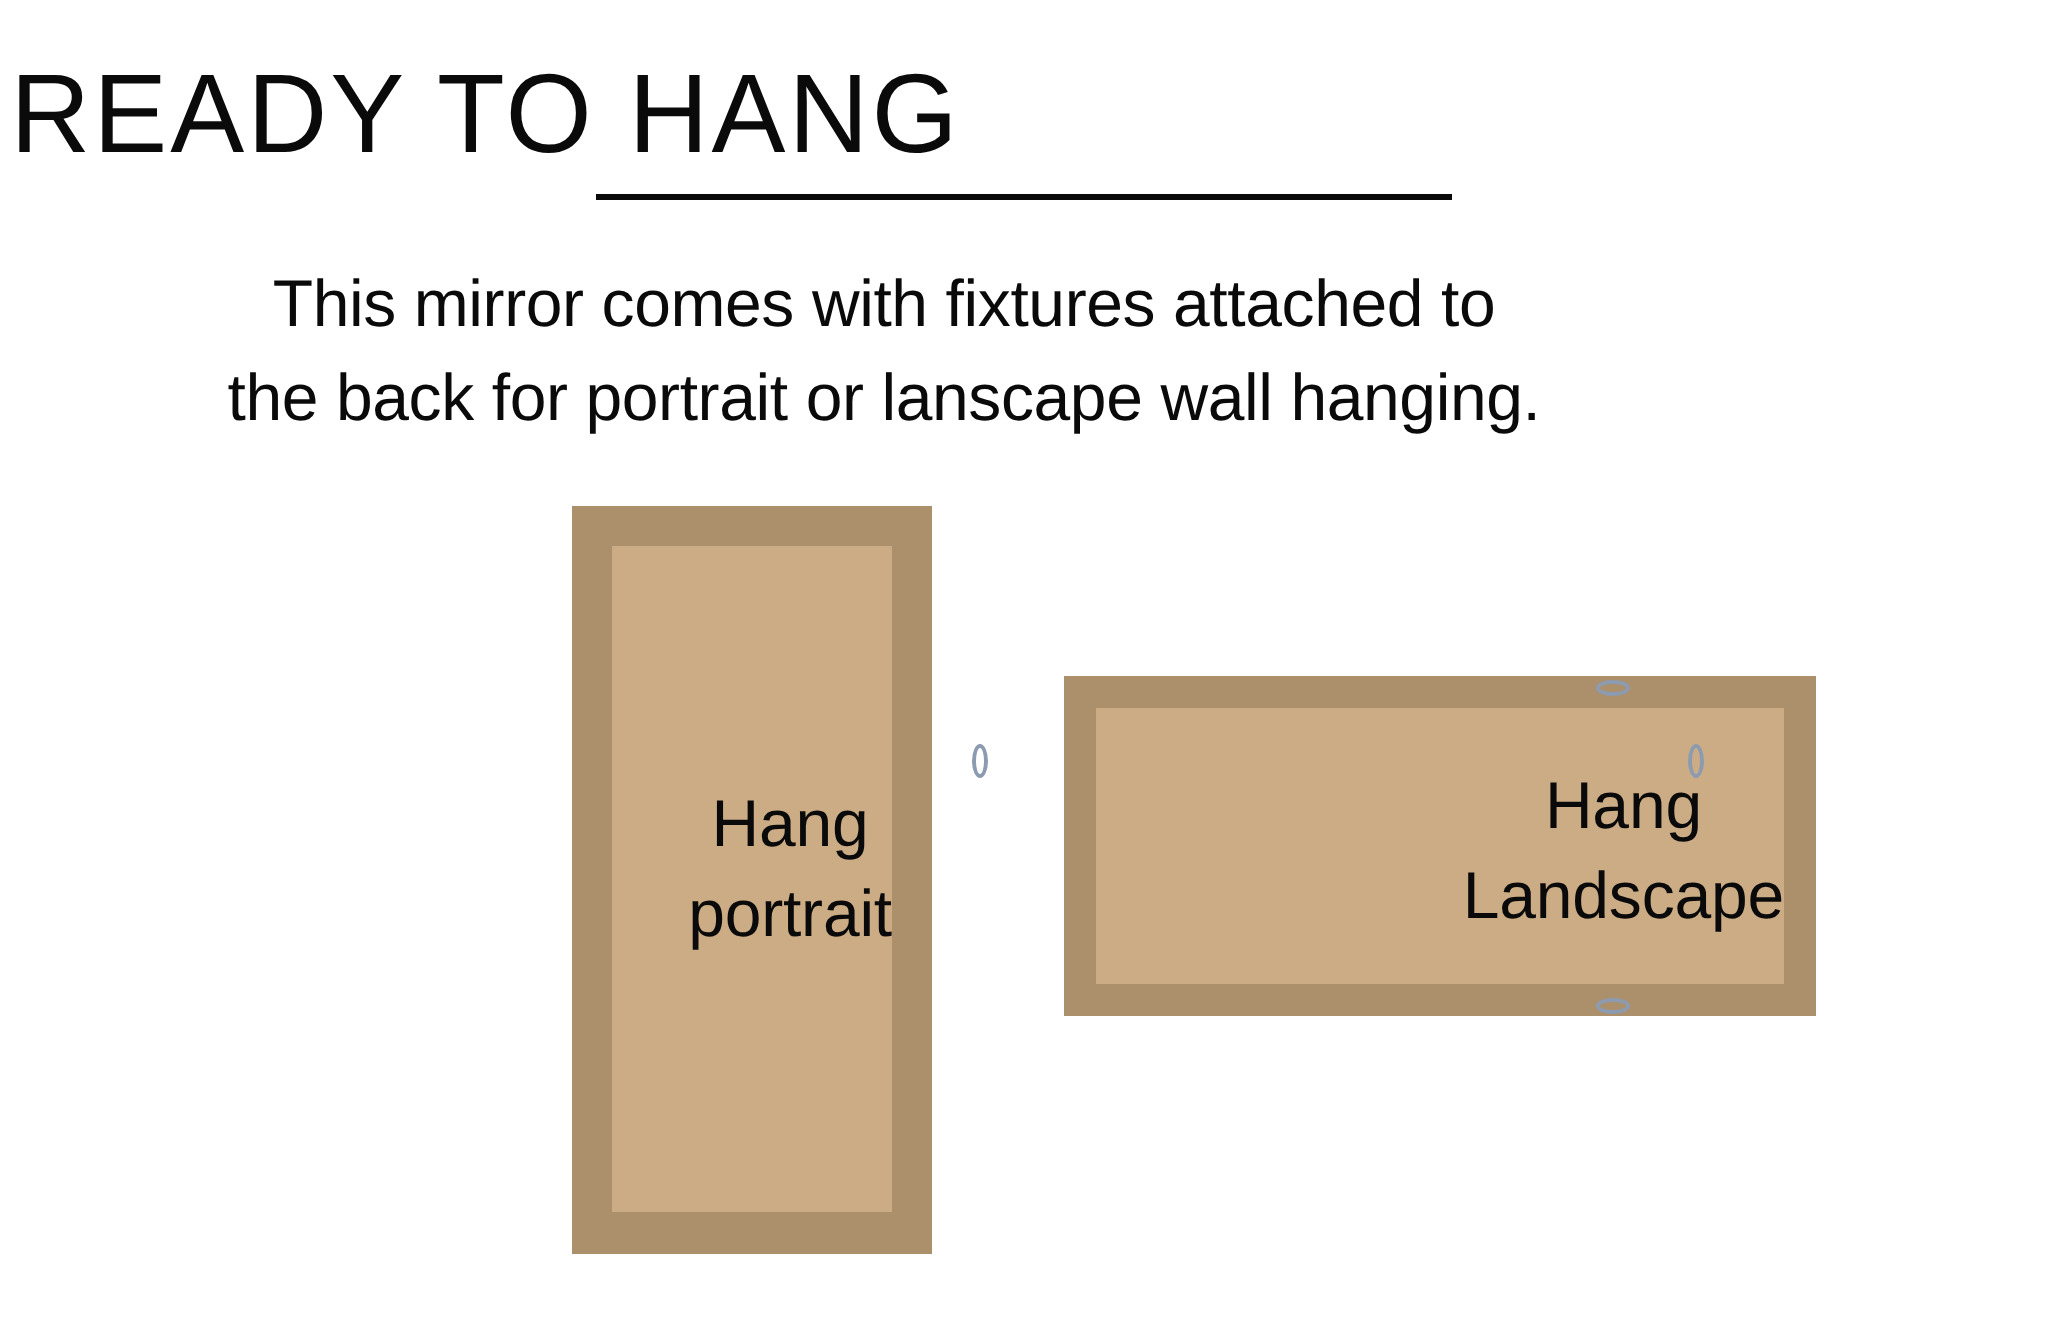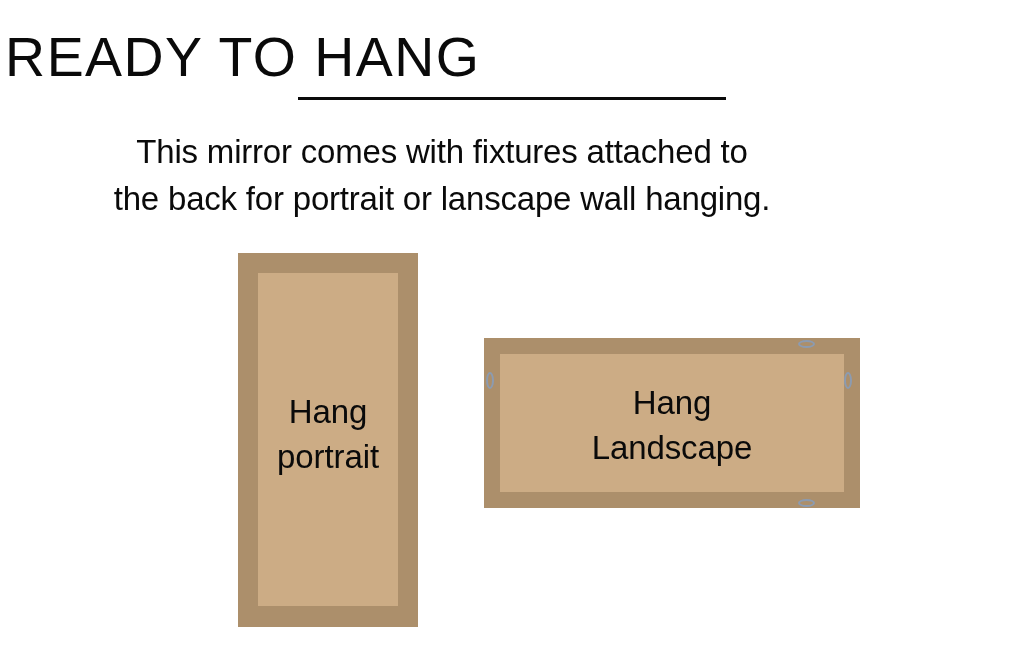--- a/index.html
+++ b/index.html
@@ -66,21 +66,22 @@
     margin-left: 32px;
   }
 
   
   .frame {
     position: absolute;
     box-sizing: border-box;
     background: #ccac85;
     display: flex;
     align-items: center;
-    justify-content: center;
+    justify-content: flex-end;
+    margin-left: 48px;
   }
 
   .frame-label {
     font-size: 33px;
     line-height: 45px;
     font-weight: 400;
     color: #0a0a0a;
     text-align: center;
     letter-spacing: -0.1px;
     white-space: pre-line;

